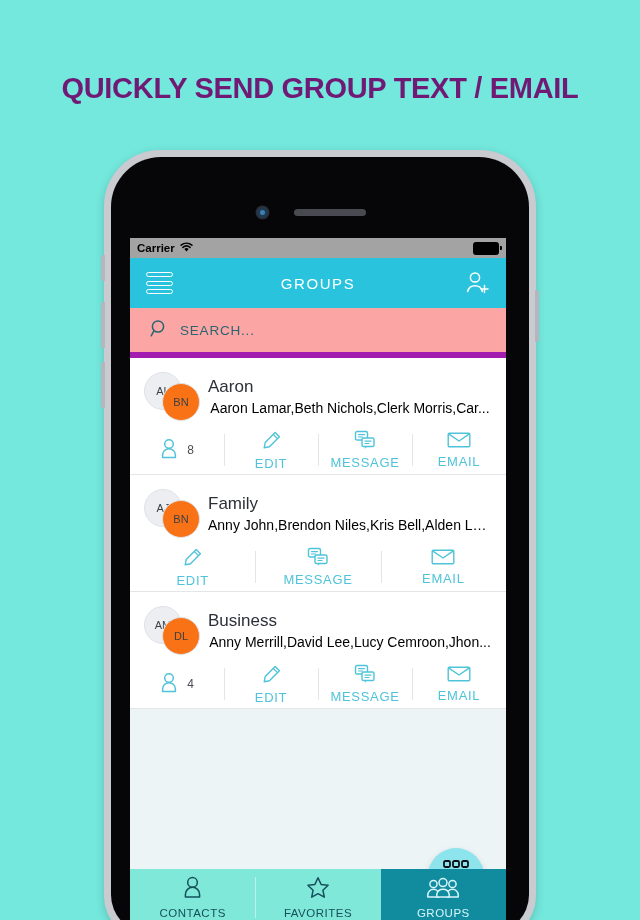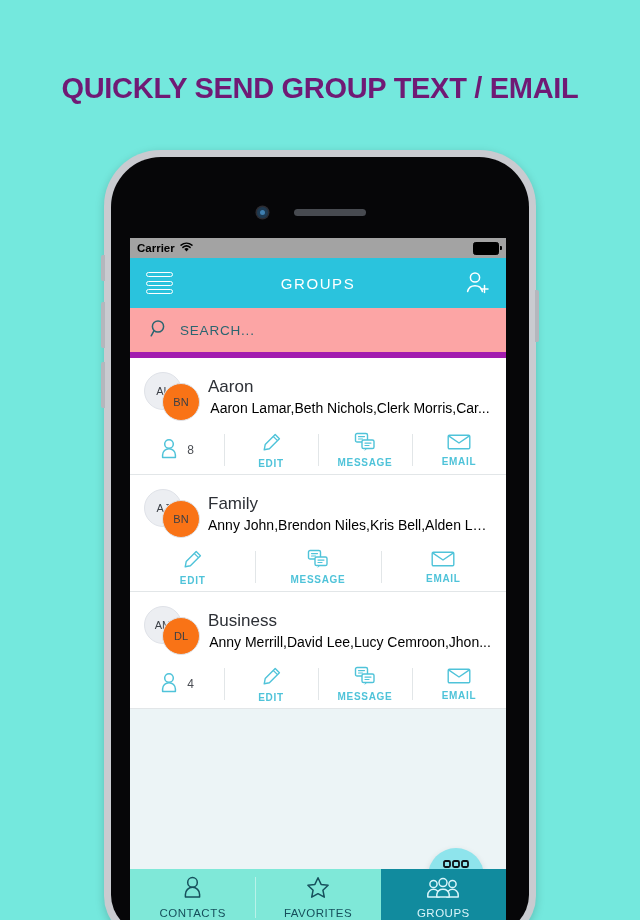--- a/index.html
+++ b/index.html
@@ -267,24 +267,23 @@
     position: relative;
   }
   .action + .action::before {
     content: "";
     position: absolute;
     left: 0; top: 4px; bottom: 4px;
     width: 1px;
     background: #e2e6e8;
   }
   .action-label {
-    font-size: 10px;
+    font-size: 13px;
     color: #4fc3d9;
     letter-spacing: 0.7px;
-    font-weight: bold;
   }
   .count-action {
     flex-direction: row;
     gap: 9px;
   }
   .count-num {
     font-size: 12px;
     color: #4a4d53;
   }
 

